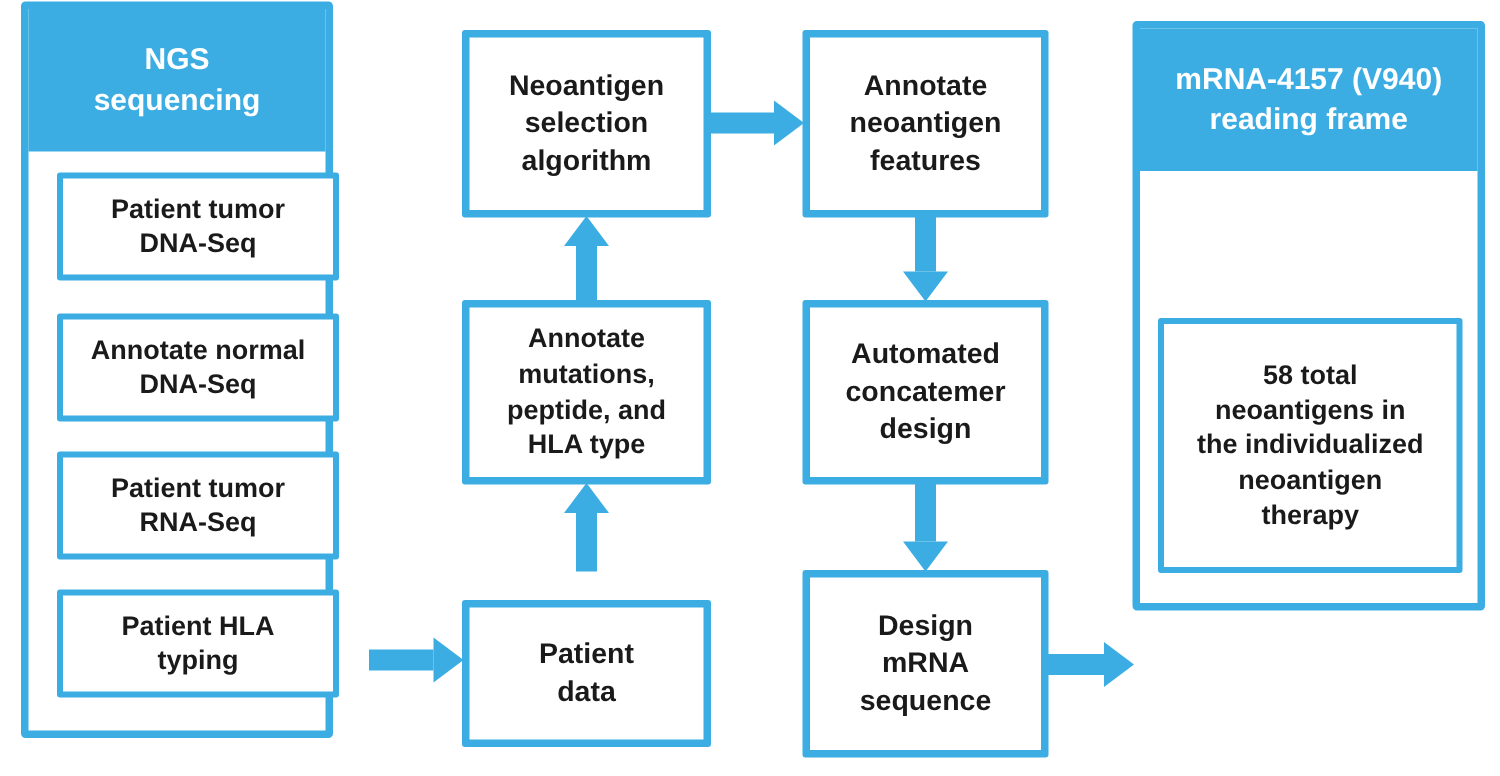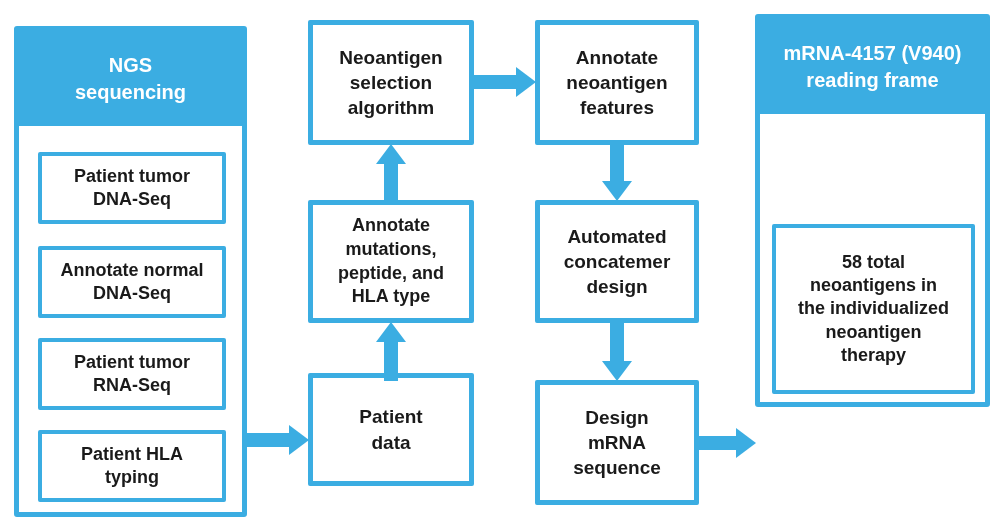--- a/index.html
+++ b/index.html
@@ -43,21 +43,20 @@
     background: #ffffff;
     color: var(--text);
     font-weight: bold;
     font-size: 18px;
     line-height: 1.3;
     display: flex;
     align-items: center;
     justify-content: center;
     text-align: center;
     white-space: pre-line;
-    margin-top: 12px;
   }
   .flow-box {
     position: absolute;
     border: 5px solid var(--accent);
     border-radius: 2px;
     background: #ffffff;
     color: var(--text);
     font-weight: bold;
     font-size: 19px;
     line-height: 1.32;
@@ -106,41 +105,41 @@
     border-left: 15px solid transparent;
     border-right: 15px solid transparent;
     border-top: 20px solid var(--accent);
   }
 </style>
 </head>
 <body>
 
 <div id="canvas">
 
-  <div class="panel" style="left:14px; top:26px; width:233px; height:491px;">
+  <div class="panel" style="left:14px; top:1px; width:208px; height:491px;">
     <div class="panel-header">NGS
 sequencing</div>
     <div class="sub-box" style="left:19px; top:109px; width:188px; height:72px;">Patient tumor
 DNA-Seq</div>
     <div class="sub-box" style="left:19px; top:203px; width:188px; height:72px;">Annotate normal
 DNA-Seq</div>
     <div class="sub-box" style="left:19px; top:295px; width:188px; height:72px;">Patient tumor
 RNA-Seq</div>
     <div class="sub-box" style="left:19px; top:387px; width:188px; height:72px;">Patient HLA
 typing</div>
   </div>
 
   <div class="flow-box" style="left:308px; top:20px; width:166px; height:125px;">Neoantigen
 selection
 algorithm</div>
   <div class="flow-box" style="left:308px; top:200px; width:166px; height:123px; font-size:18px;">Annotate
 mutations,
 peptide, and
 HLA type</div>
-  <div class="flow-box" style="left:308px; top:373px; width:166px; height:113px;">Patient
+  <div class="flow-box" style="left:308px; top:400px; width:166px; height:98px;">Patient
 data</div>
 
   <div class="flow-box" style="left:535px; top:20px; width:164px; height:125px;">Annotate
 neoantigen
 features</div>
   <div class="flow-box" style="left:535px; top:200px; width:164px; height:123px;">Automated
 concatemer
 design</div>
   <div class="flow-box" style="left:535px; top:380px; width:164px; height:125px;">Design
 mRNA

